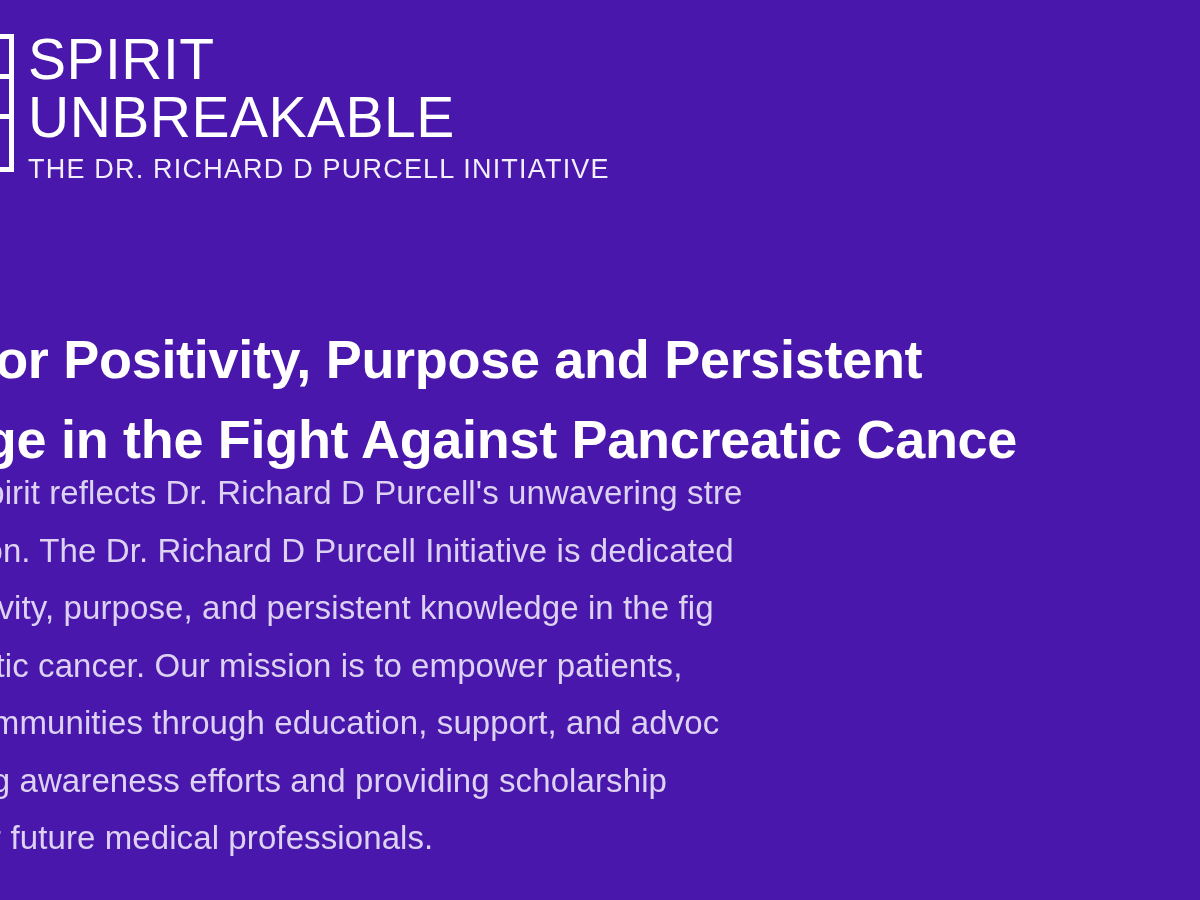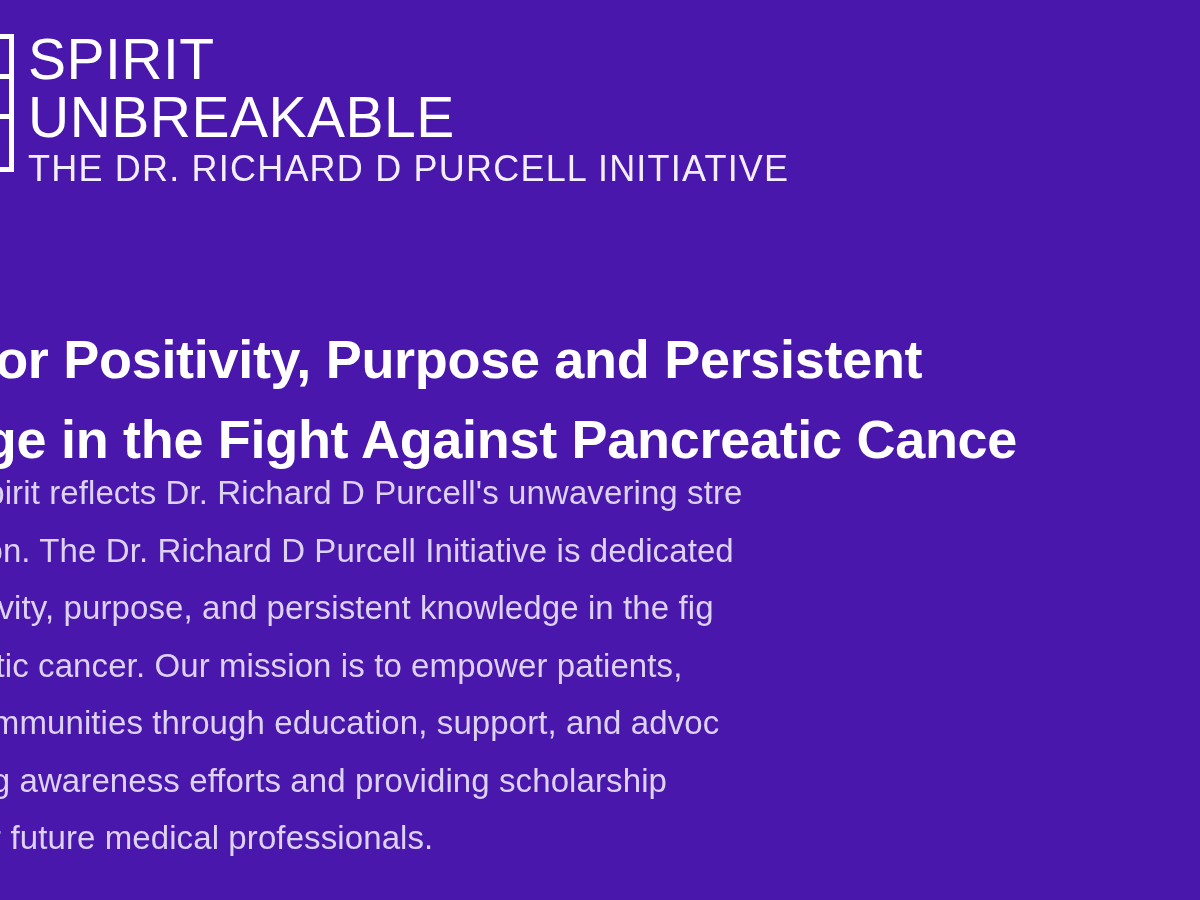--- a/index.html
+++ b/index.html
@@ -50,21 +50,21 @@
   .wordmark {
     color: #ffffff;
     font-size: 57px;
     line-height: 58px;
     font-weight: 400;
     letter-spacing: 0.5px;
     white-space: nowrap;
   }
   .tagline {
     color: #f3eefb;
-    font-size: 36px;
+    font-size: 27px;
     line-height: 34px;
     font-weight: 400;
     letter-spacing: 1.2px;
     white-space: nowrap;
     margin-top: 6px;
   }
 
   
   #headline {
     position: absolute;

